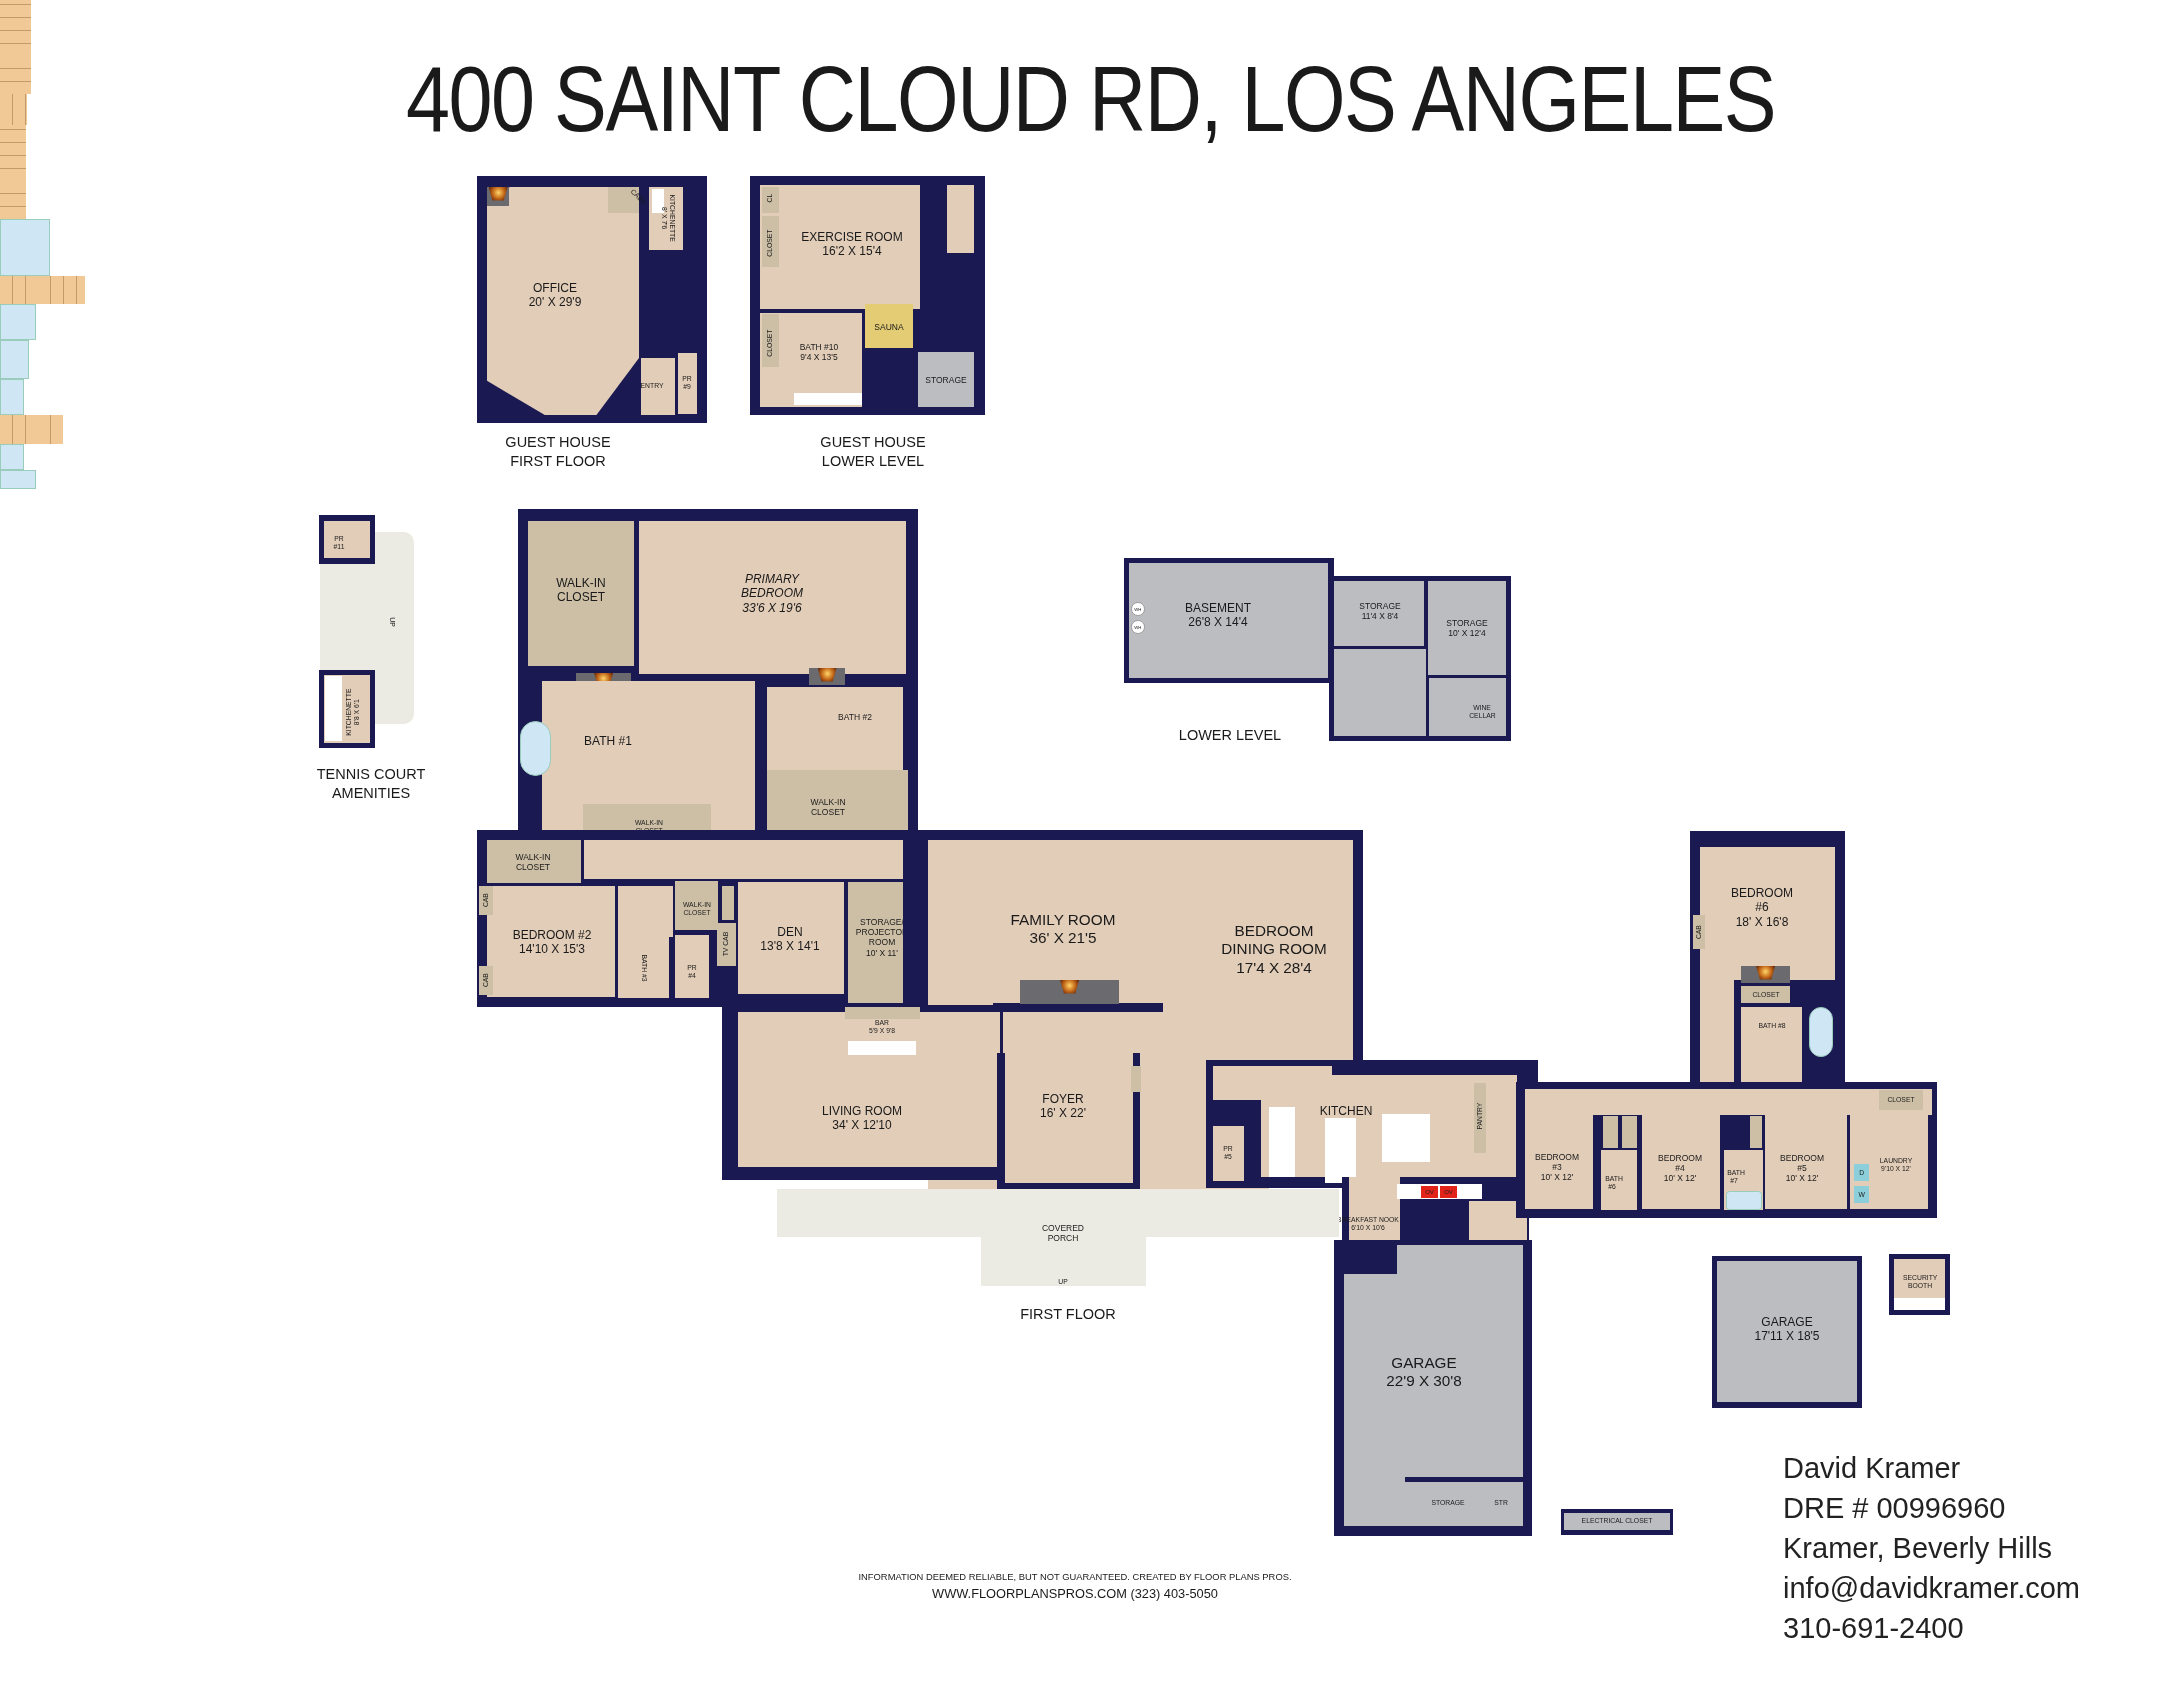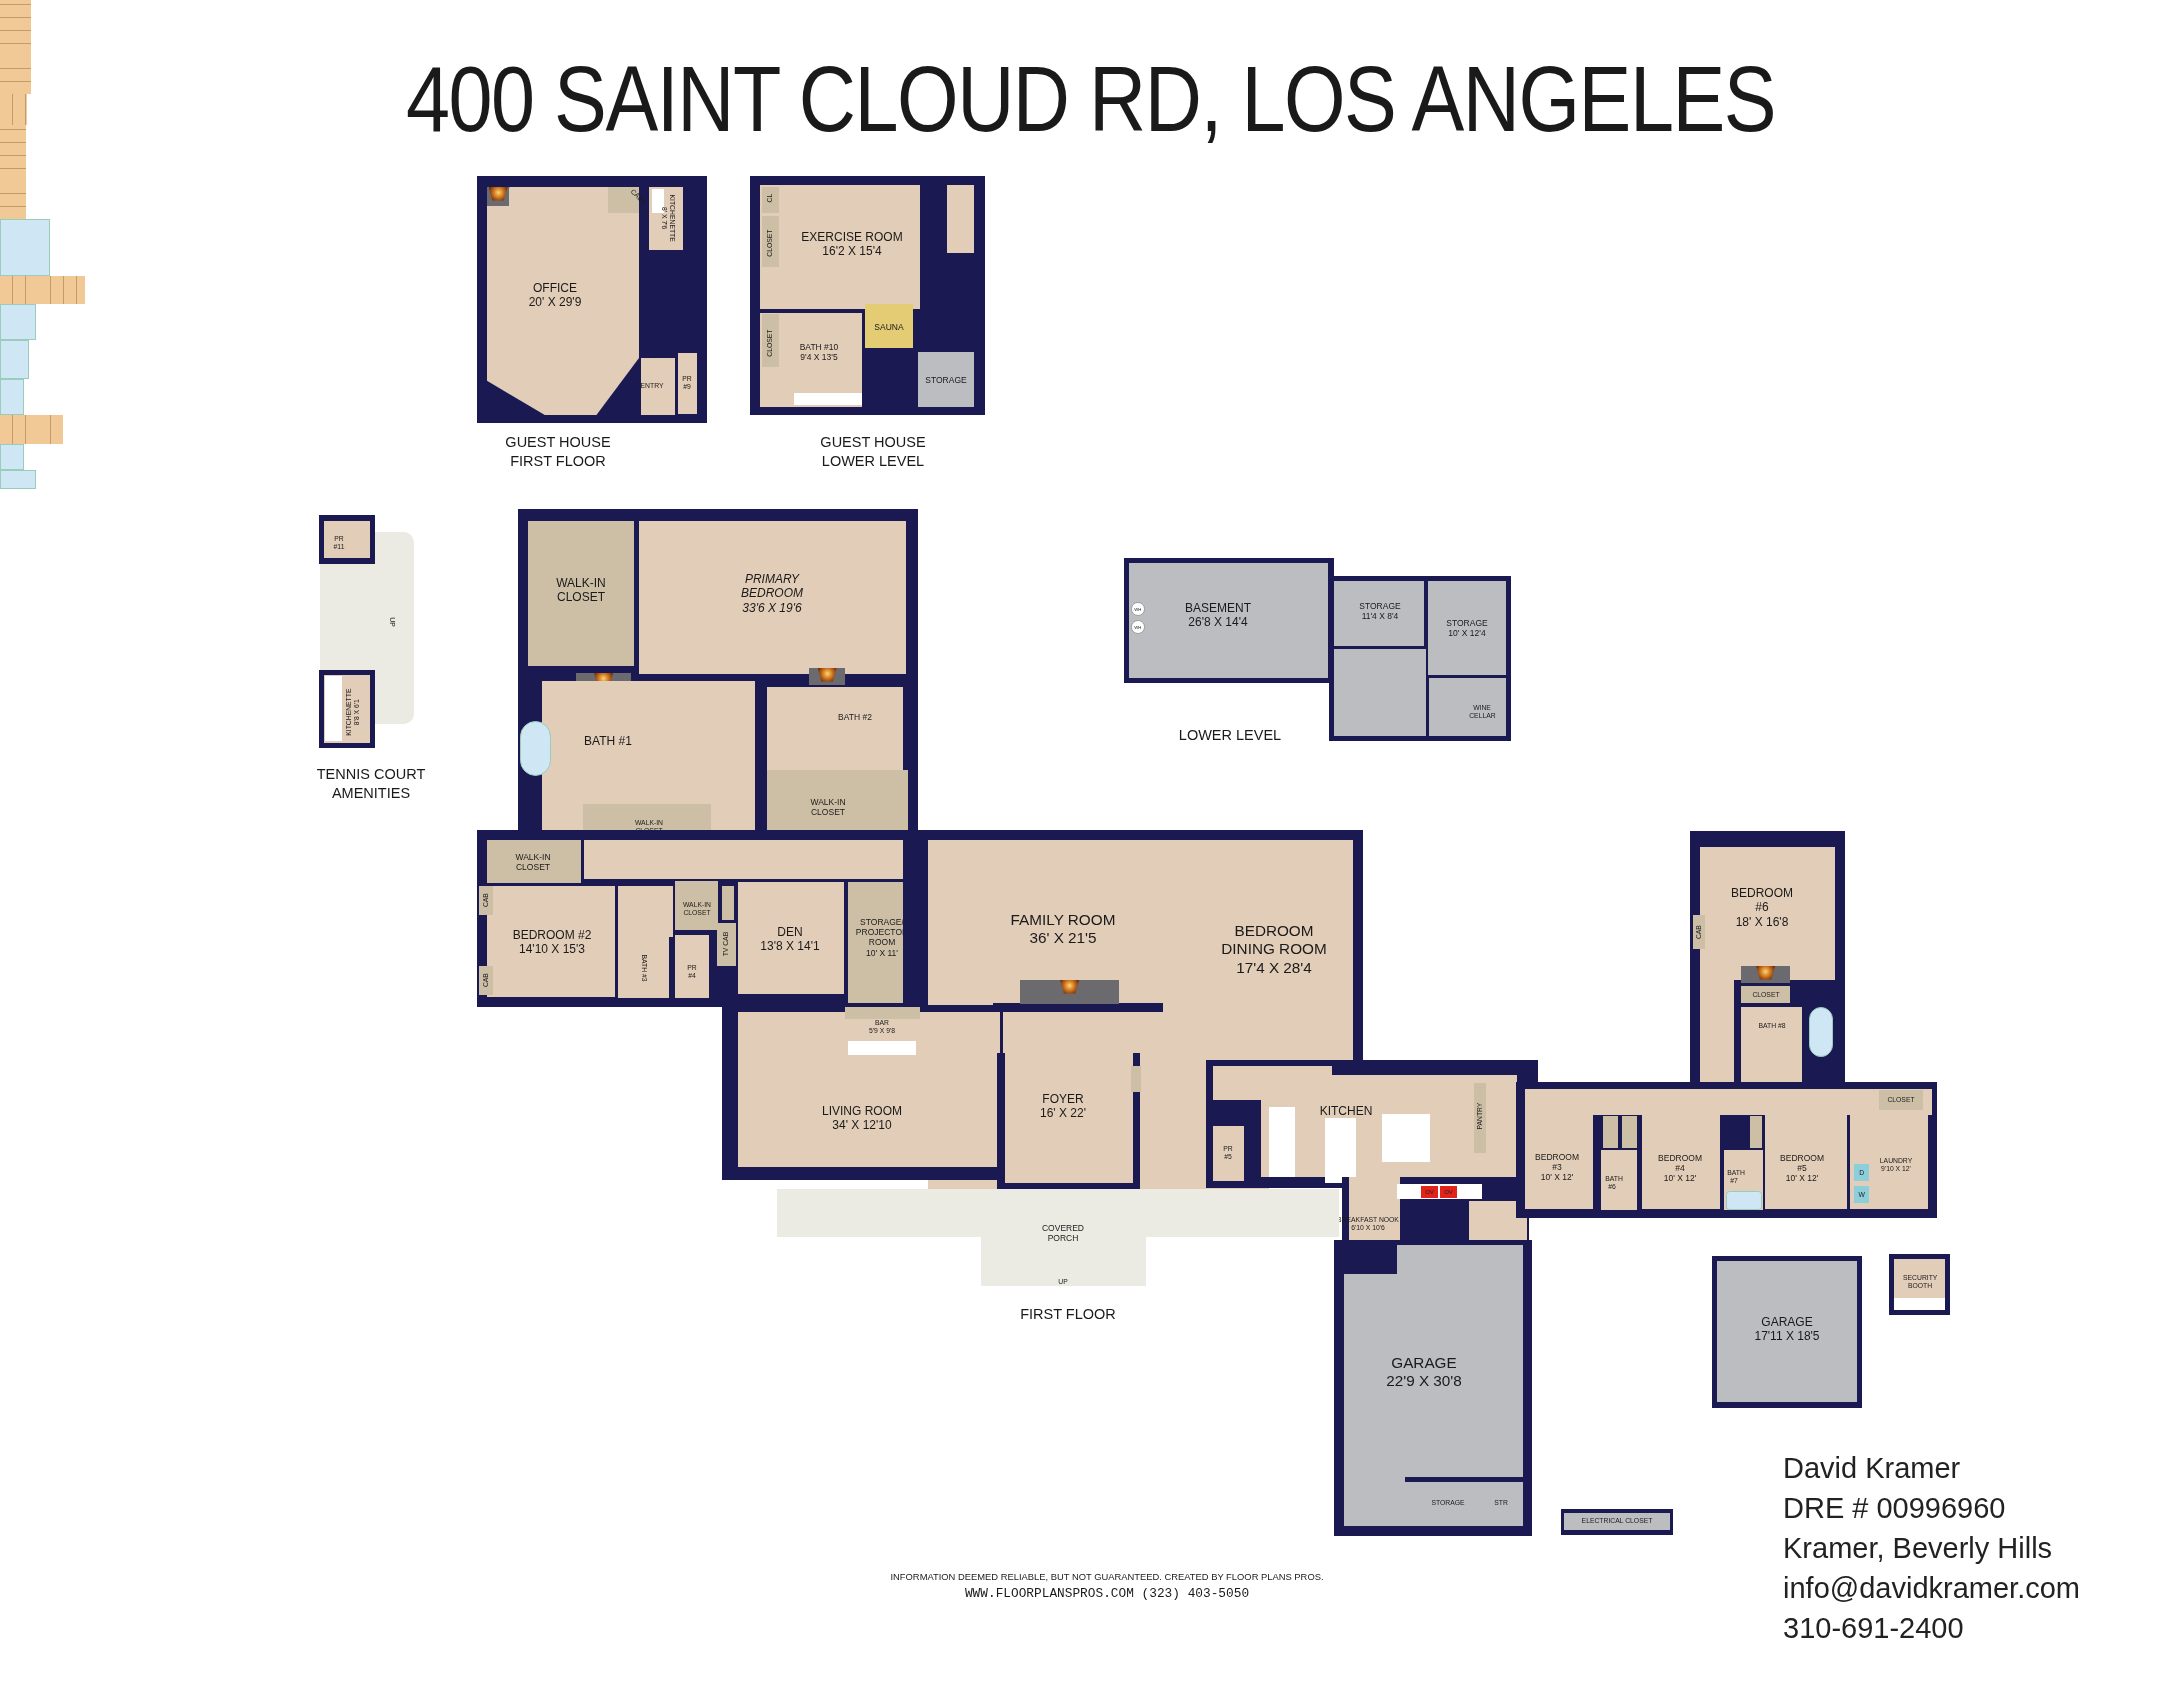--- a/index.html
+++ b/index.html
@@ -22,21 +22,21 @@
   .L{font-size:15.3px;}
   .M{font-size:12px;}
   .S{font-size:8.5px;}
   .XS{font-size:6.8px;}
   .fire{position:absolute;background:#6b6b6f;}
   .fire::after{content:"";position:absolute;left:50%;top:0;width:19px;height:13.6px;margin-left:-9.4px;background:radial-gradient(circle at 50% 40%,#ffd56a 0,#c56a1a 45%,#6b2a08 80%);clip-path:polygon(0 0,100% 0,80% 100%,20% 100%);}
   .oven{position:absolute;background:#e2231a;color:#222;font-size:6px;text-align:center;line-height:12px;}
   .tub{position:absolute;background:#cfe6f5;border:1.7px solid #9cb;border-radius:17px;}
   .caption{position:absolute;text-align:center;font-size:14.5px;line-height:1.3;transform:translateX(-50%);white-space:nowrap;}
   .agent{position:absolute;left:1783px;top:1448px;font-size:29px;line-height:40px;color:#222;}
-  .footer{position:absolute;left:1107px;transform:translateX(-50%);text-align:left;white-space:nowrap;}
+  .footer{position:absolute;left:1075px;transform:translateX(-50%);text-align:left;white-space:nowrap;}
 </style>
 </head>
 <body>
 
 <div class="title">400 SAINT CLOUD RD, LOS ANGELES</div>
 
 <div>
   <div class="wall" style="left:477px;top:176px;width:230px;height:247px;"></div>
   <div class="room" style="left:487px;top:187px;width:152px;height:228px;clip-path:polygon(15% 0,100% 0,100% 75%,72% 100%,38% 100%,0 85%,0 8%);"></div>
   <div class="fire" style="left:487px;top:187px;width:22px;height:19px;"></div>
@@ -350,21 +350,21 @@
       <span class="d">17'11 X 18'5</span>
   </div>
 
   <div class="wall" style="left:1889px;top:1254px;width:61px;height:61px;"></div>
   <div class="room" style="left:1894px;top:1259px;width:51px;height:39px;"></div>
   <div class="white" style="left:1894px;top:1298px;width:51px;height:12px;"></div>
   <div class="lbl XS" style="left:1920px;top:1274px;width:34px;white-space:normal;">SECURITY BOOTH</div>
 </div>
 
 <div class="footer" style="top:1571px;font-size:9.4px;">INFORMATION DEEMED RELIABLE, BUT NOT GUARANTEED. CREATED BY FLOOR PLANS PROS.</div>
-<div class="footer" style="top:1586px;font-size:12.8px;font-family:Liberation Mono, monospace;">WWW.FLOORPLANSPROS.COM  (323) 403-5050</div>
+<div class="footer" style="top:1586px;font-size:12.8px;">WWW.FLOORPLANSPROS.COM  (323) 403-5050</div>
 
 <div class="agent">
   <div>David Kramer</div>
   <div>DRE # 00996960</div>
   <div>Kramer, Beverly Hills</div>
   <div>info@davidkramer.com</div>
   <div>310-691-2400</div>
 </div>
 
 

